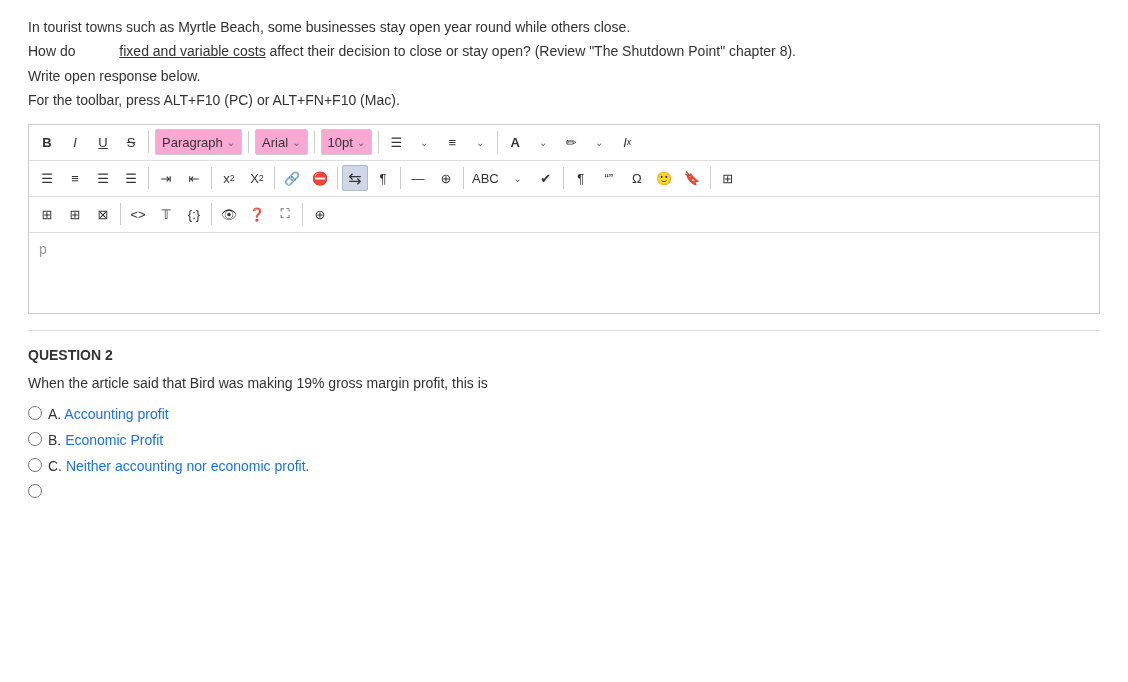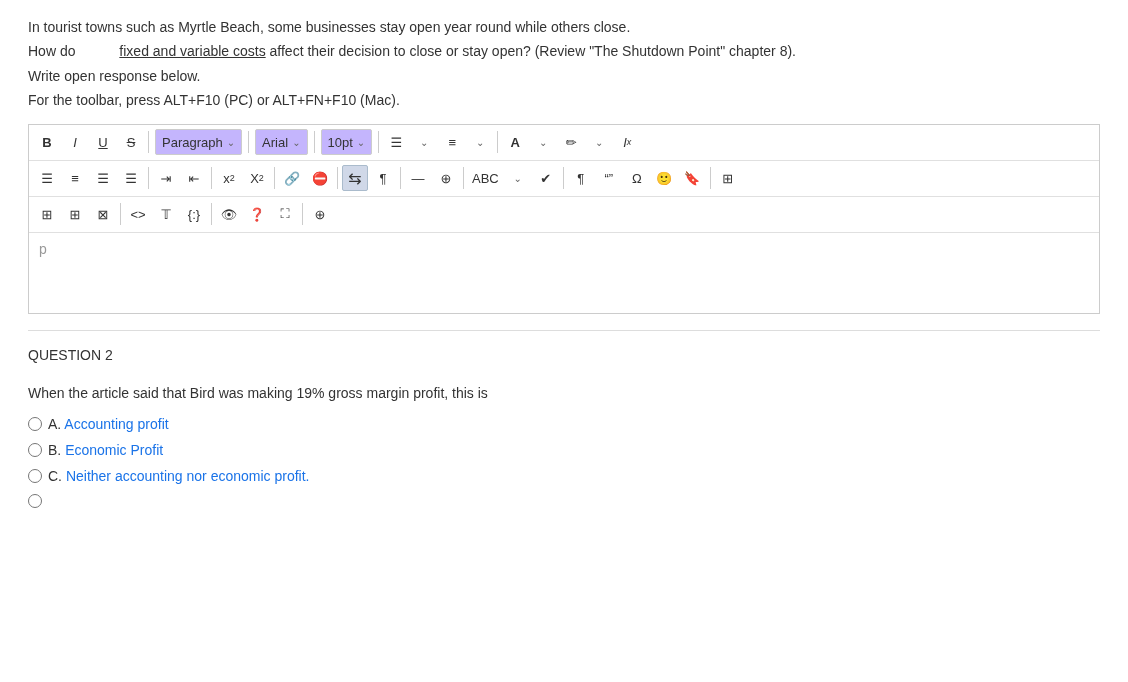--- a/index.html
+++ b/index.html
@@ -78,21 +78,21 @@
     .toolbar-select {
       display: inline-flex;
       align-items: center;
       border: 1px solid #ccc;
       border-radius: 2px;
       padding: 2px 6px;
       cursor: pointer;
       font-size: 13px;
       height: 26px;
       margin: 1px 3px;
-      background: #c4b5fd;
+      background: #f9a8d4;
       gap: 4px;
     }
 
     .chevron-down {
       font-size: 10px;
       color: #666;
     }
 
     .bold { font-weight: bold; }
     .italic { font-style: italic; }
@@ -110,34 +110,33 @@
       border: none;
       border-top: 1px solid #ddd;
       margin: 12px 0;
     }
 
     .question-block {
       margin-top: 16px;
     }
 
     .question-label {
-      font-weight: normal;
-      font-size: 14px;
-      margin-bottom: 20px;
+      font-weight: bold;
+      font-size: 14px;
+      margin-bottom: 10px;
     }
 
     .question-text {
       font-size: 14px;
       margin-bottom: 12px;
       line-height: 1.5;
     }
 
     .answer-option {
       display: flex;
-      align-items: center;
       margin-bottom: 10px;
       font-size: 14px;
       gap: 6px;
     }
 
     .answer-option input[type="radio"] {
       margin: 0;
       width: 14px;
       height: 14px;
     }

